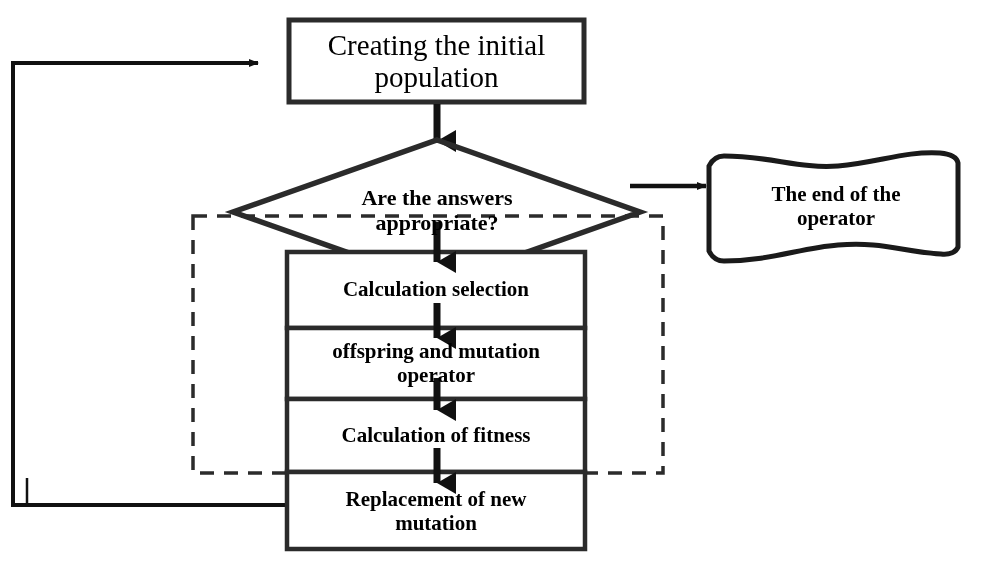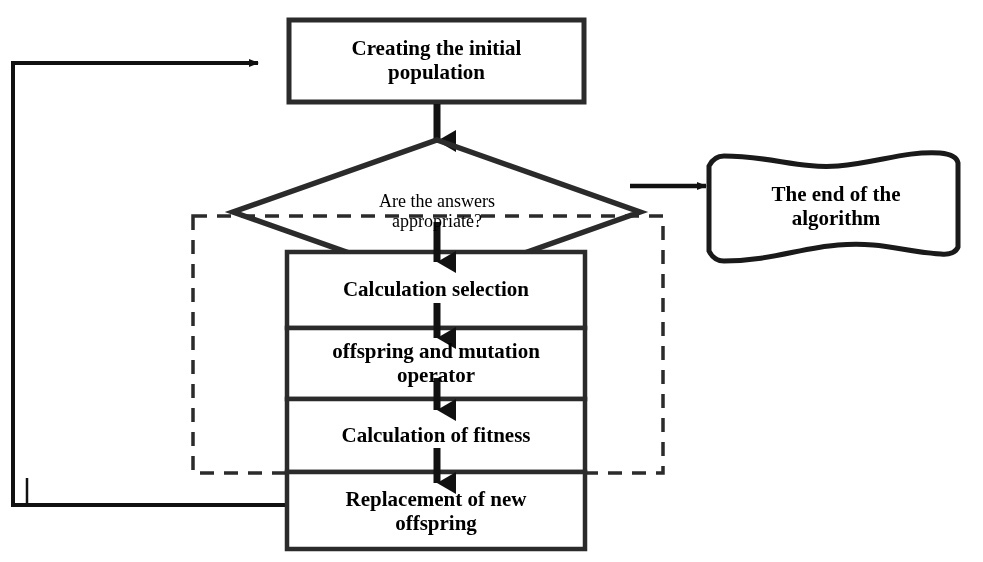--- a/index.html
+++ b/index.html
@@ -30,30 +30,30 @@
     display: flex;
     align-items: center;
     justify-content: center;
     text-align: center;
     color: #000000;
     line-height: 1.12;
     pointer-events: none;
     white-space: pre-line;
   }
   .lbl-start {
-    font-size: 21px;
-    font-weight: bold;
+    font-size: 29px;
+    font-weight: normal;
   }
   .lbl-bold {
     font-size: 21px;
     font-weight: bold;
   }
   .lbl-diamond {
-    font-size: 18px;
-    font-weight: normal;
+    font-size: 22px;
+    font-weight: bold;
   }
   .lbl-end {
     font-size: 21px;
     font-weight: bold;
   }
 </style>
 </head>
 <body>
 
 <div id="canvas">
@@ -108,25 +108,25 @@
     <line x1="437" y1="448" x2="437" y2="483" stroke="#111111" stroke-width="7" marker-end="url(#fatArrow)"></line>
   </svg>
 
   <div class="label lbl-start" style="left:289px; top:20px; width:295px; height:82px;">Creating the initial
 population</div>
 
   <div class="label lbl-diamond" style="left:317px; top:180px; width:240px; height:62px;">Are the answers
 appropriate?</div>
 
   <div class="label lbl-end" style="left:716px; top:165px; width:240px; height:84px;">The end of the
-algorithm</div>
+operator</div>
 
   <div class="label lbl-bold" style="left:287px; top:258px; width:298px; height:64px;">Calculation selection</div>
 
   <div class="label lbl-bold" style="left:287px; top:331px; width:298px; height:66px;">offspring and mutation
 operator</div>
 
   <div class="label lbl-bold" style="left:287px; top:404px; width:298px; height:64px;">Calculation of fitness</div>
 
   <div class="label lbl-bold" style="left:287px; top:477px; width:298px; height:70px;">Replacement of new
-offspring</div>
+mutation</div>
 
 </div>
 
 </body></html>

